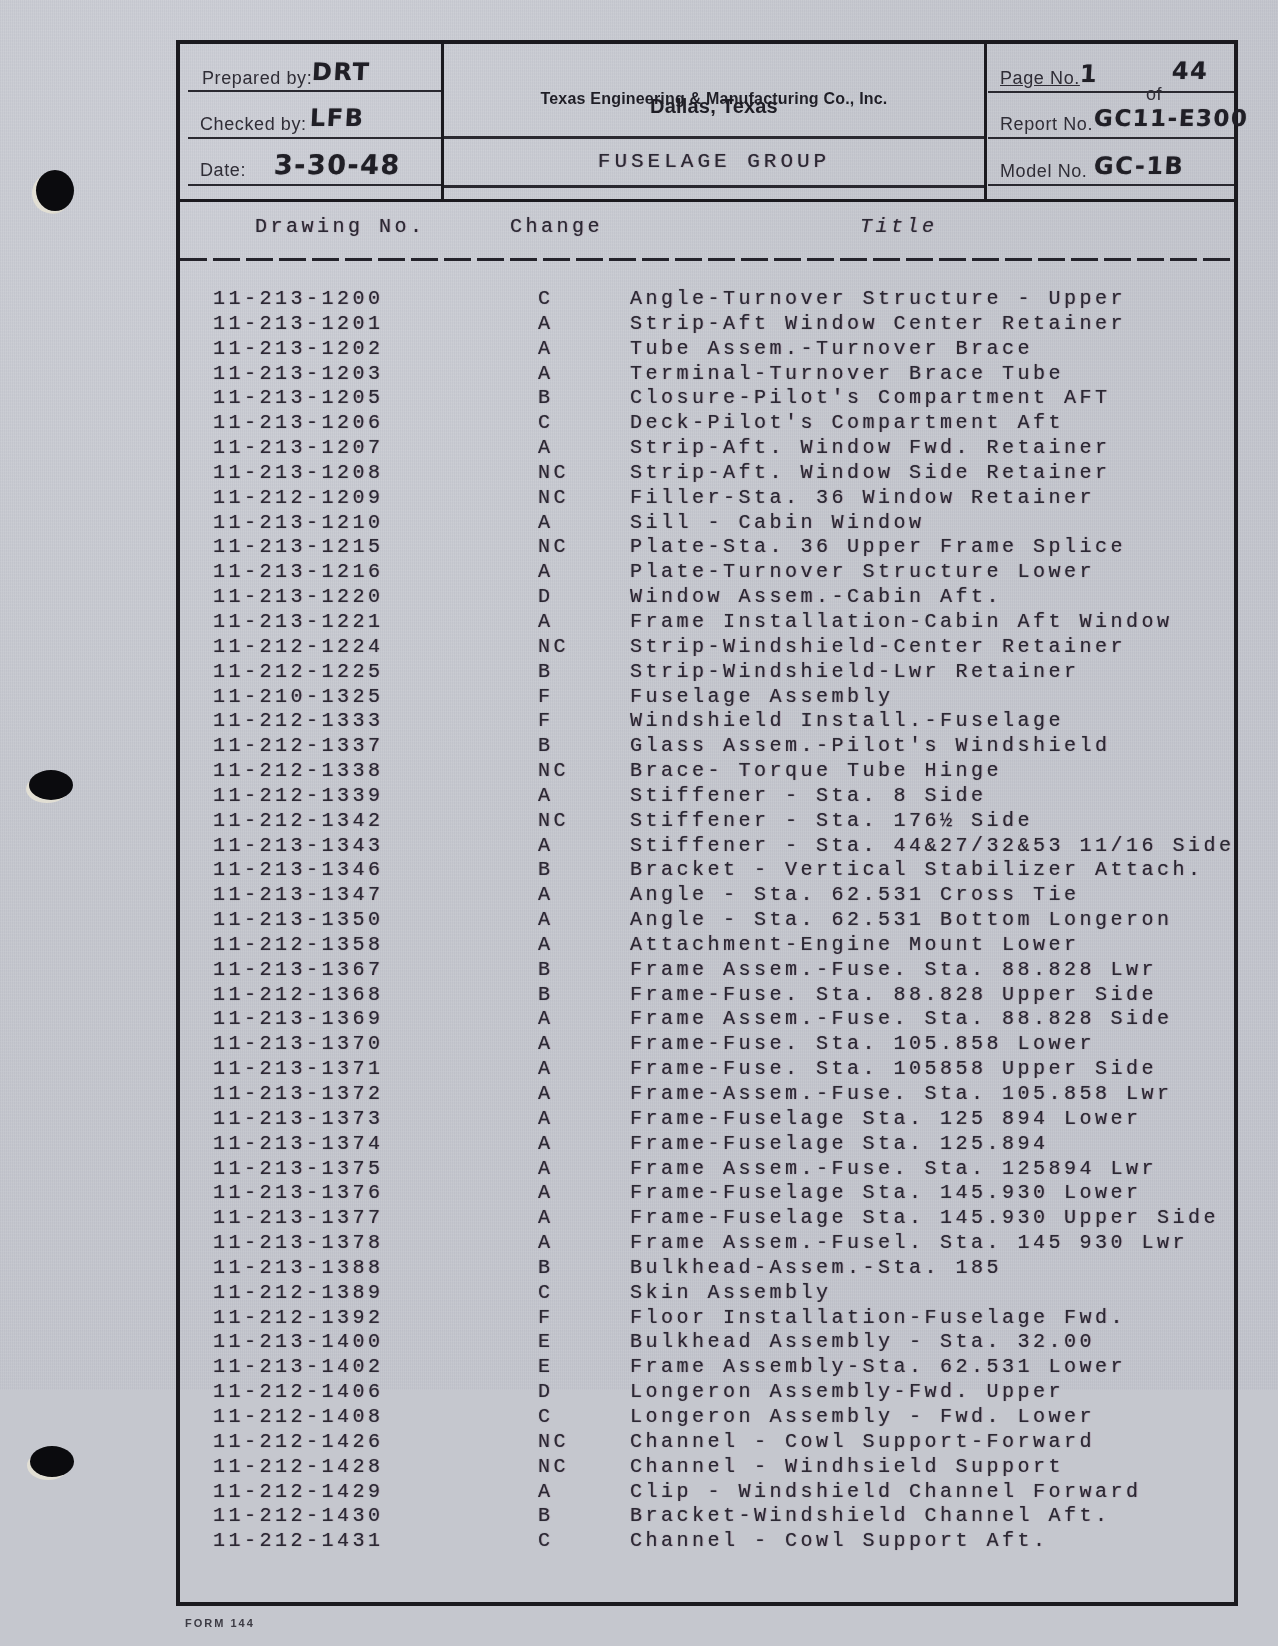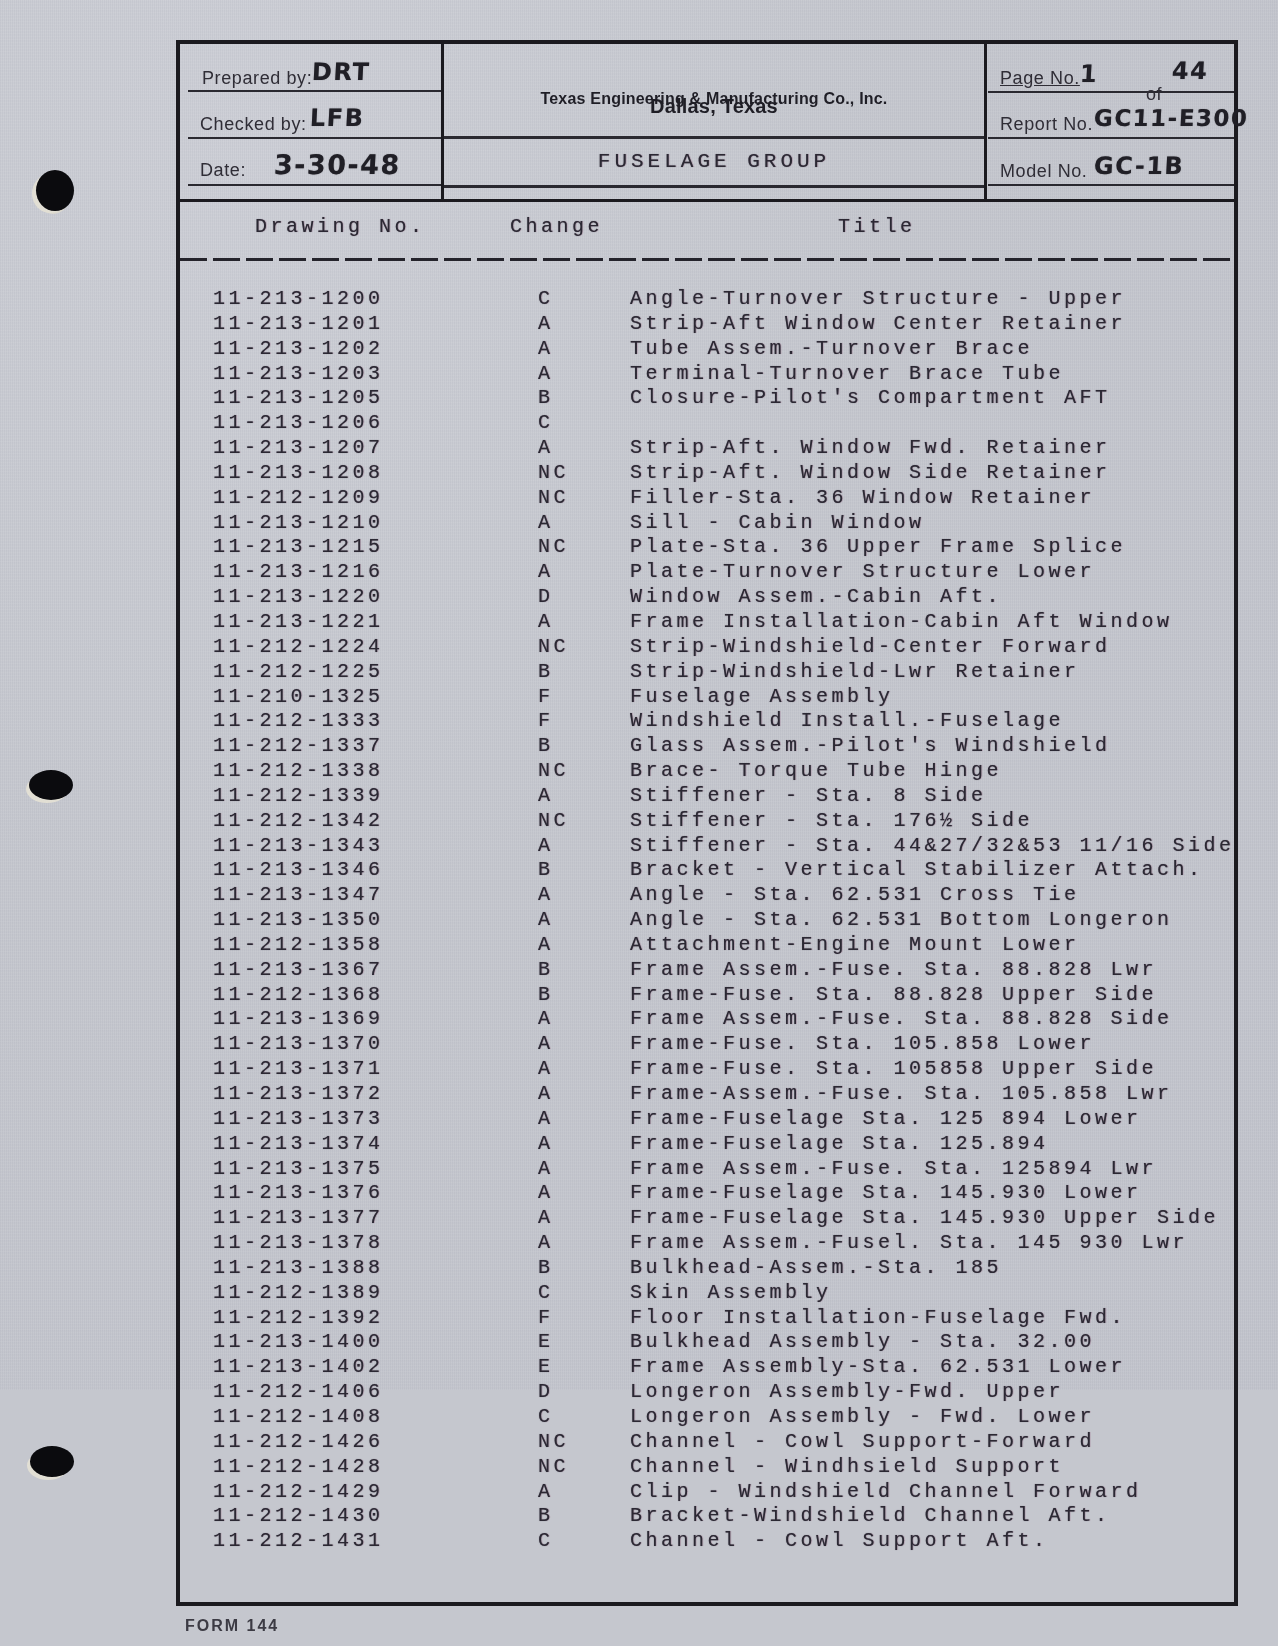--- a/index.html
+++ b/index.html
@@ -56,21 +56,21 @@
   .row{display:flex;height:24.85px;align-items:center;padding-left:37px;}
   .c-draw{width:325px;}
   .c-chg{width:92px;}
   .c-title{flex:0 0 auto;}
   .row .type{line-height:24.85px;}
   
   .hole{background:#0b0b0e;border-radius:50%;}
   .halo1{box-shadow:-5px 3px 0 -1px #e2dfd4, -2px 5px 0 -2px #dcd9cf;}
   .halo2{box-shadow:-4px 4px 0 -1px #e2dfd4;}
   .form-no{
-    font-size:16px;font-weight:bold;color:#3c3b44;letter-spacing:2px;white-space:nowrap;
+    font-size:11px;font-weight:bold;color:#3c3b44;letter-spacing:2px;white-space:nowrap;
   }
 </style>
 </head>
 <body>
 
 <div class="page">
 
   <div class="abs hole halo1" style="left:36px;top:170px;width:38px;height:41px;"></div>
   <div class="abs hole halo2" style="left:29px;top:770px;width:44px;height:30px;"></div>
   <div class="abs hole halo2" style="left:30px;top:1446px;width:44px;height:31px;"></div>
@@ -107,21 +107,21 @@
   <div class="abs hand" style="left:1080px;top:60px;">1</div>
   <div class="abs label" style="left:1146px;top:68px;margin-top:16px;">of</div>
   <div class="abs hand" style="left:1172px;top:57px;">44</div>
   <div class="abs label" style="left:1000px;top:114px;">Report No.</div>
   <div class="abs hand" style="left:1094px;top:105px;font-size:23px;">GC11-E300</div>
   <div class="abs label" style="left:1000px;top:161px;">Model No.</div>
   <div class="abs hand" style="left:1094px;top:152px;">GC-1B</div>
 
   <div class="abs type" style="left:255px;top:215px;">Drawing No.</div>
   <div class="abs type" style="left:510px;top:215px;">Change</div>
-  <div class="abs type" style="left:838px;top:215px;">Title</div>
+  <div class="abs type" style="left:860px;top:215px;font-style:italic;">Title</div>
 
   <div class="abs dashline" style="left:180px;top:258px;width:1054px;"></div>
 
   <div class="abs rows">
     <div class="row">
       <div class="type c-draw">11-213-1200</div>
       <div class="type c-chg">C</div>
       <div class="type c-title">Angle-Turnover Structure - Upper</div>
     </div>
 
@@ -145,20 +145,21 @@
 
     <div class="row">
       <div class="type c-draw">11-213-1205</div>
       <div class="type c-chg">B</div>
       <div class="type c-title">Closure-Pilot's Compartment AFT</div>
     </div>
 
     <div class="row">
       <div class="type c-draw">11-213-1206</div>
       <div class="type c-chg">C</div>
+      <div class="type c-title">Deck-Pilot's Compartment Aft</div>
     </div>
 
     <div class="row">
       <div class="type c-draw">11-213-1207</div>
       <div class="type c-chg">A</div>
       <div class="type c-title">Strip-Aft. Window Fwd. Retainer</div>
     </div>
 
     <div class="row">
       <div class="type c-draw">11-213-1208</div>
@@ -198,21 +199,21 @@
 
     <div class="row">
       <div class="type c-draw">11-213-1221</div>
       <div class="type c-chg">A</div>
       <div class="type c-title">Frame Installation-Cabin Aft Window</div>
     </div>
 
     <div class="row">
       <div class="type c-draw">11-212-1224</div>
       <div class="type c-chg">NC</div>
-      <div class="type c-title">Strip-Windshield-Center Forward</div>
+      <div class="type c-title">Strip-Windshield-Center Retainer</div>
     </div>
 
     <div class="row">
       <div class="type c-draw">11-212-1225</div>
       <div class="type c-chg">B</div>
       <div class="type c-title">Strip-Windshield-Lwr Retainer</div>
     </div>
 
     <div class="row">
       <div class="type c-draw">11-210-1325</div>

